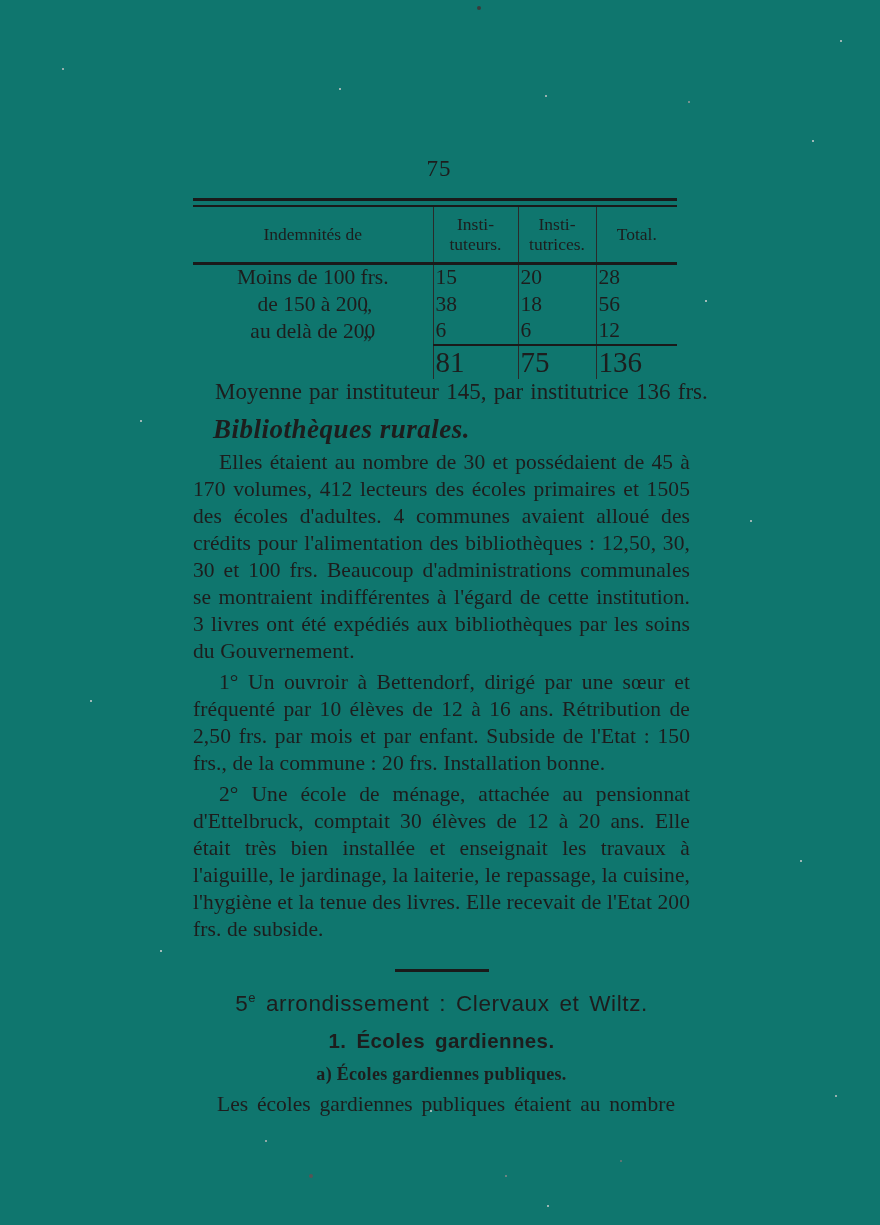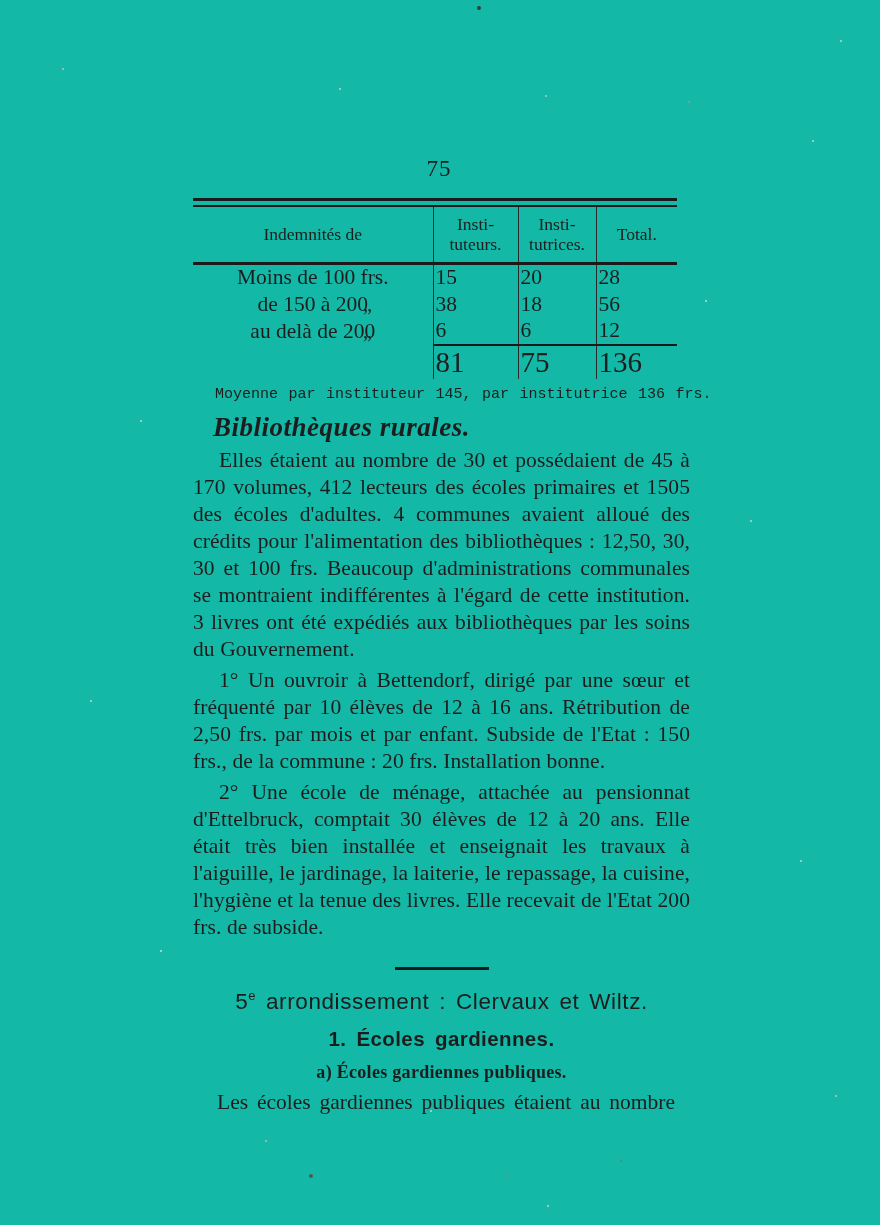--- a/index.html
+++ b/index.html
@@ -6,21 +6,21 @@
   html, body {
     width: 880px; height: 1225px;
     background: #fcfcfa;
     overflow: hidden;
     font-family: "Liberation Serif", serif;
     color: #1d1d1d;
   }
   .page {
     position: relative;
     width: 880px; height: 1225px;
-    background: #14b8a6;
+    background: #0f766e;
   }
   
   .speckles {
     position: absolute; top: 0; left: 0;
     width: 2px; height: 2px; border-radius: 50%;
     background: transparent;
     box-shadow:
       478px 7px 0 1px #3a3a3a,
       688px 101px 0 0 #9a9a9a,
       62px 68px 0 0 #c2c2c2,
@@ -80,26 +80,24 @@
   td.label-cell { position: relative; text-align: center; }
   td.label-cell .ditto {
     position: absolute; left: 170px; bottom: 2px;
     font-size: 20px;
   }
   tr.totals td { height: 26px; font-size: 29px; }
   tr.totals td.sum { border-top: 2px solid #1a1a1a; }
 
   
   .moyenne {
-    margin-top: 7px;
-    font-size: 15px;
+    font-size: 23px;
     text-indent: 22px;
     white-space: nowrap;
     word-spacing: 1.5px;
-    font-family: Liberation Mono, monospace;
   }
   .bib-heading {
     margin-top: 9px;
     font-size: 27px;
     font-style: italic;
     font-weight: bold;
     text-indent: 20px;
     letter-spacing: 0.5px;
   }
   .body-par {

